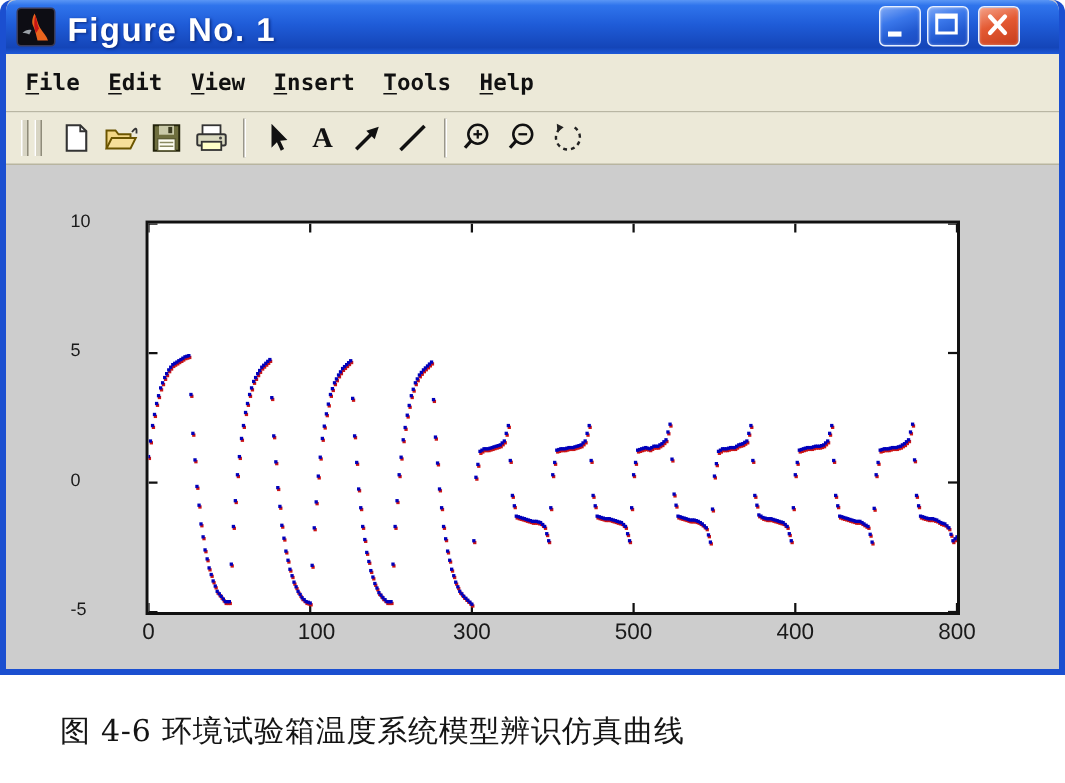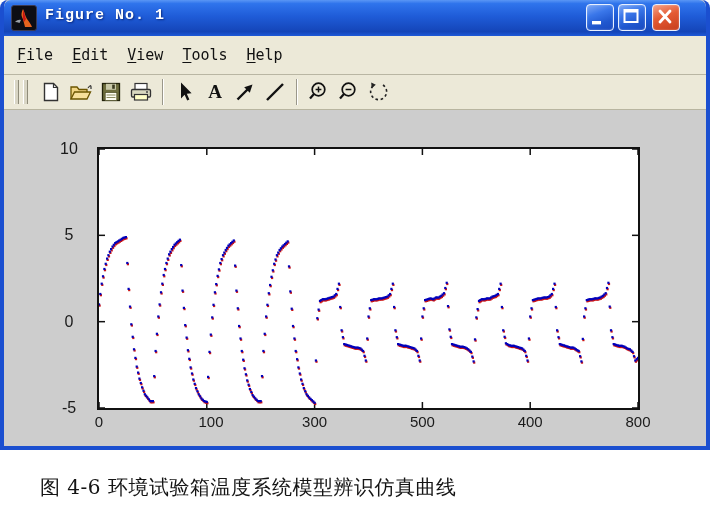--- a/index.html
+++ b/index.html
@@ -7,47 +7,47 @@
         font-family:"Liberation Sans",sans-serif;}
   
   .fig-window{position:absolute;left:0;top:0;width:710px;height:450px;box-sizing:border-box;
       border-left:4px solid #1b4fd0;border-right:4px solid #1b4fd0;border-bottom:6px solid #1b4fd0;
       border-radius:8px 8px 0 0;background:#cdcdcd;}
   .title-bar{position:relative;height:36px;border-radius:7px 7px 0 0;
       background:linear-gradient(180deg,#5a96f5 0%,#2f74ec 10%,#1f5cd8 45%,#1445b8 88%,#1e59d8 100%);
       overflow:hidden;}
   .title-icon{position:absolute;left:7px;top:5px;width:26px;height:26px;border-radius:3px;
       background:#0d0d14;border:1px solid #3b3b55;box-sizing:border-box;}
-  .win-title{position:absolute;left:41px;top:7px;color:#fff;font-weight:700;font-size:15px;
-      font-family:Liberation Mono, monospace;letter-spacing:1px;text-shadow:1px 1px 2px #0a2a80;}
+  .win-title{position:absolute;left:41px;top:7px;color:#fff;font-weight:700;font-size:22px;
+      font-family:Liberation Sans, sans-serif;letter-spacing:1px;text-shadow:1px 1px 2px #0a2a80;}
   .win-btn{position:absolute;top:4px;width:28px;height:27px;border-radius:4px;box-sizing:border-box;
       border:1.6px solid #e8f0ff;box-shadow:inset 0 0 2px #ffffff66;}
   .btn-blue{background:linear-gradient(160deg,#7fa9f6 0%,#3a77ea 35%,#2057ce 70%,#1a4ac0 100%);}
   .btn-red{background:linear-gradient(160deg,#f4a289 0%,#e45a33 45%,#c63d1b 100%);}
   .btn-min{right:92px;} .btn-max{right:60px;} .btn-close{right:26px;}
   
   .menu-bar{height:38px;background:#ece9d8;border-bottom:1px solid #b9b6a3;box-shadow:0 1px 0 #fff;
       padding-left:8px;display:flex;align-items:center;}
-  .menu-item{font-family:"DejaVu Sans Mono",monospace;font-weight:400;font-size:15px;color:#111;
+  .menu-item{font-family:"DejaVu Sans Mono",monospace;font-weight:700;font-size:15px;color:#111;
       padding:3px 5px;margin-right:9px;white-space:nowrap;}
   .menu-item u{text-underline-offset:2px;}
   
   .toolbar{height:34px;background:#ece9d8;border-bottom:1px solid #b8b5a0;display:flex;align-items:center;}
   .grip{width:3px;height:24px;margin-left:10px;margin-right:2px;border-left:1px solid #fff;
       border-right:1px solid #8f8c7a;background:#d8d5c4;}
   .tb-btn{width:30px;height:28px;display:flex;align-items:center;justify-content:center;background:transparent;border:none;padding:0;}
   .tb-sep{width:1px;height:26px;background:#9a978a;border-right:1px solid #fff;margin:0 6px;}
   
   .figure-client{position:relative;height:336px;background:#cdcdcd;}
   .plot-area{position:absolute;left:93px;top:37px;width:543px;height:263px;box-sizing:border-box;
       background:#fff;border:2px solid #111;}
   .plot-area svg{display:block;}
   .tick-x{position:absolute;transform:translateX(-50%);font-size:15px;color:#1a1a1a;
       font-family:"Liberation Sans",sans-serif;white-space:nowrap;}
-  .tick-y{position:absolute;width:44px;text-align:center;font-size:16px;color:#1a1a1a;
+  .tick-y{position:absolute;width:44px;text-align:left;font-size:12px;color:#1a1a1a;
       font-family:"Liberation Sans",sans-serif;}
   
   .caption{position:absolute;left:4px;top:474px;font-family:"DejaVu Serif",serif;font-size:20px;
       color:#141414;letter-spacing:0.5px;margin-left:36px;}
 </style>
 </head>
 <body>
 
 <div class="page">
 
@@ -78,20 +78,21 @@
           <line x1="7" y1="6" x2="17" y2="17" stroke="#fff" stroke-width="2.8" stroke-linecap="round"></line>
           <line x1="17" y1="6" x2="7" y2="17" stroke="#fff" stroke-width="2.8" stroke-linecap="round"></line>
         </svg>
       </div>
     </div>
 
     <div class="menu-bar" id="menu-bar">
         <span class="menu-item"><u>F</u>ile</span>
         <span class="menu-item"><u>E</u>dit</span>
         <span class="menu-item"><u>V</u>iew</span>
+        <span class="menu-item"><u>I</u>nsert</span>
         <span class="menu-item"><u>T</u>ools</span>
         <span class="menu-item"><u>H</u>elp</span>
       </div>
 
     <div class="toolbar">
       <div class="grip"></div>
       <div class="grip" style="margin-left:2px;margin-right:8px;"></div>
 
       <button class="tb-btn">
         <svg width="24" height="24" viewBox="0 0 24 24">

